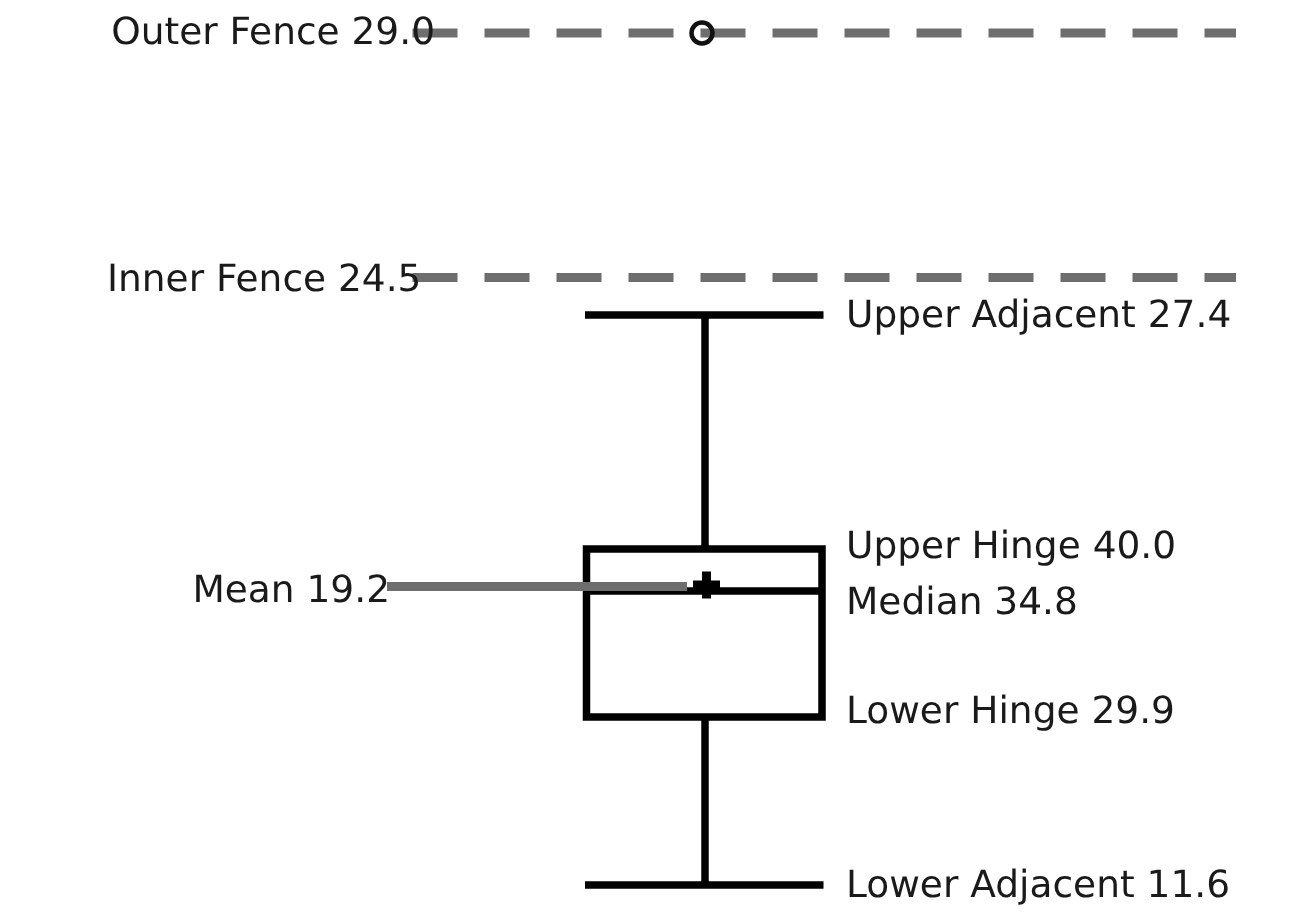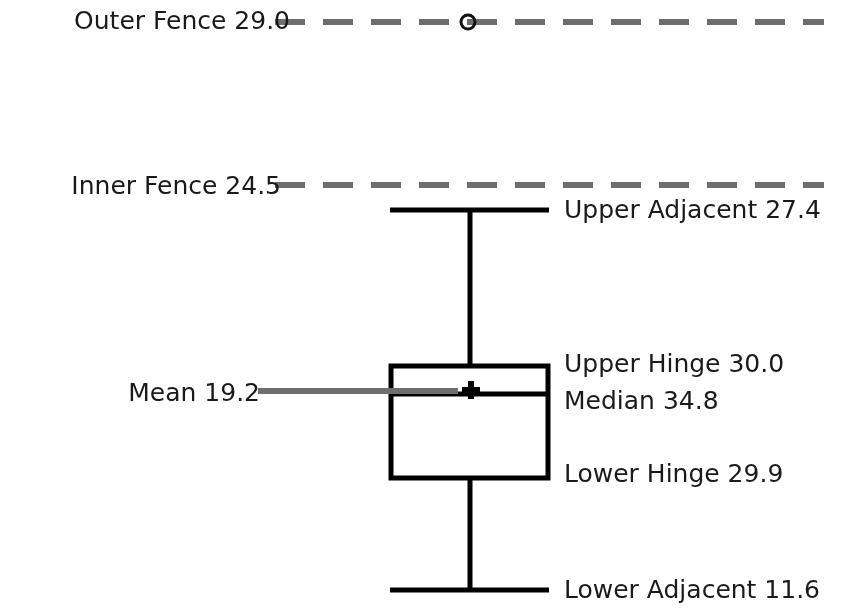--- a/index.html
+++ b/index.html
@@ -86,21 +86,21 @@
   </svg>
 
   <div class="label label-left" id="label-outer-fence">Outer Fence 29.0</div>
 
   <div class="label label-left" id="label-inner-fence">Inner Fence 24.5</div>
 
   <div class="label label-left" id="label-mean">Mean 19.2</div>
 
   <div class="label label-right" id="label-upper-adjacent">Upper Adjacent 27.4</div>
 
-  <div class="label label-right" id="label-upper-hinge">Upper Hinge 30.0</div>
+  <div class="label label-right" id="label-upper-hinge">Upper Hinge 40.0</div>
 
   <div class="label label-right" id="label-median">Median 34.8</div>
 
   <div class="label label-right" id="label-lower-hinge">Lower Hinge 29.9</div>
 
   <div class="label label-right" id="label-lower-adjacent">Lower Adjacent 11.6</div>
 
 </div>
 
 </body></html>

